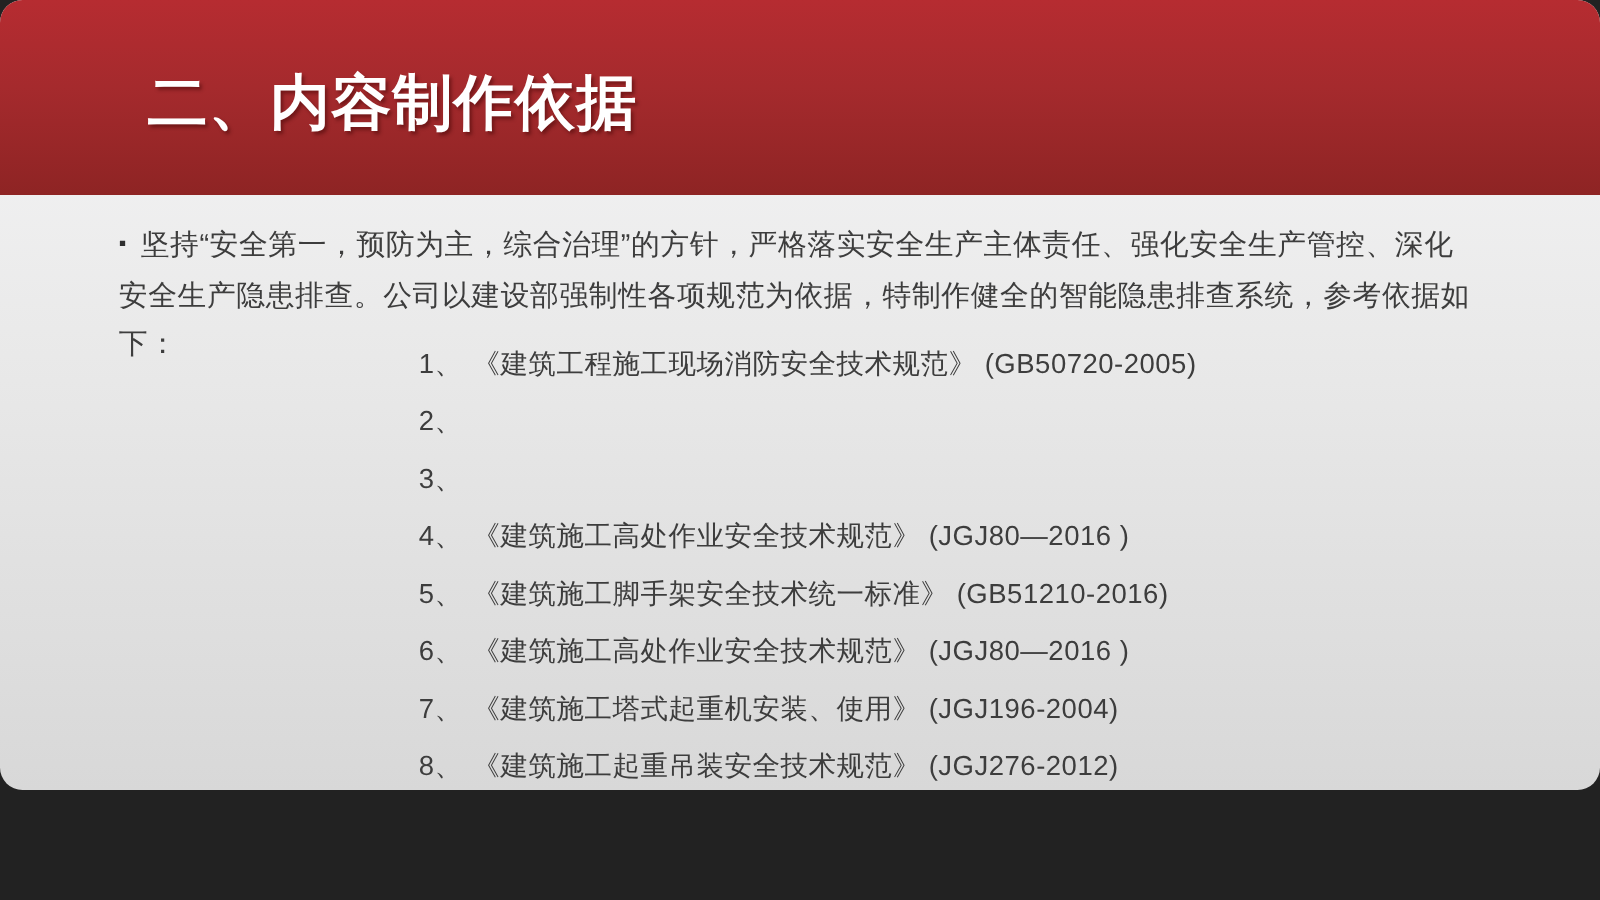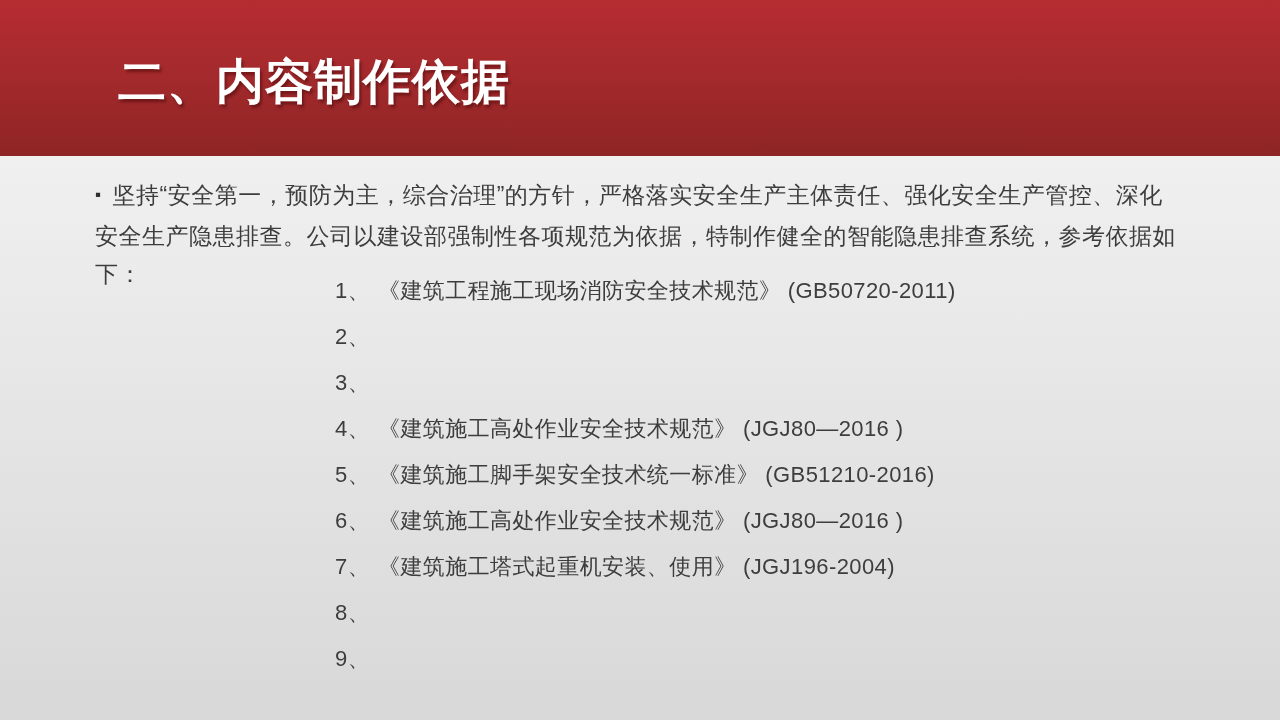--- a/index.html
+++ b/index.html
@@ -7,24 +7,25 @@
     --banner-bottom:#8e2424;
     --body-top:#f6f6f7;
     --body-bottom:#d8d8d8;
     --title-color:#ffffff;
     --text-color:#3d3d3d;
   }
   *{margin:0;padding:0;box-sizing:border-box;}
   html,body{background:#222;}
   .slide{
     position:relative;
-    width:1280px;height:720px;
+    width:1280px;height:632px;
     overflow:hidden;
     font-family:"Liberation Sans","DejaVu Sans",sans-serif;
     background:linear-gradient(180deg,var(--body-top) 0%,#e9e9e9 45%,var(--body-bottom) 100%);
+    border-radius:18px;
   }
   .banner{
     position:absolute;top:0;left:0;width:1280px;height:156px;
     background:linear-gradient(180deg,var(--banner-top) 0%,#a52a2d 45%,var(--banner-bottom) 100%);
   }
   .slide-title{
     position:absolute;left:118px;top:50px;
     font-size:48px;font-weight:900;
     color:var(--title-color);
     letter-spacing:1px;
@@ -71,21 +72,21 @@
 
   <div class="body-area">
 
     <div class="intro">
       <span class="bullet">▪</span><span>坚持“安全第一，预防为主，综合治理”的方针，严格落实安全生产主体责任、强化安全生产管控、深化安全生产隐患排查。公司以建设部强制性各项规范为依据，特制作健全的智能隐患排查系统，参考依据如下：</span>
     </div>
 
     <ul class="ref-list">
       <li class="ref-item">
         <span class="ref-num">1、</span>
-        <span class="ref-text">《建筑工程施工现场消防安全技术规范》 (GB50720-2011)</span>
+        <span class="ref-text">《建筑工程施工现场消防安全技术规范》 (GB50720-2005)</span>
       </li>
       <li class="ref-item">
         <span class="ref-num">2、</span>
       </li>
       <li class="ref-item">
         <span class="ref-num">3、</span>
       </li>
       <li class="ref-item">
         <span class="ref-num">4、</span>
         <span class="ref-text">《建筑施工高处作业安全技术规范》 (JGJ80—2016 )</span>
@@ -97,20 +98,21 @@
       <li class="ref-item">
         <span class="ref-num">6、</span>
         <span class="ref-text">《建筑施工高处作业安全技术规范》 (JGJ80—2016 )</span>
       </li>
       <li class="ref-item">
         <span class="ref-num">7、</span>
         <span class="ref-text">《建筑施工塔式起重机安装、使用》 (JGJ196-2004)</span>
       </li>
       <li class="ref-item">
         <span class="ref-num">8、</span>
+        <span class="ref-text">《建筑施工起重吊装安全技术规范》 (JGJ276-2012)</span>
       </li>
       <li class="ref-item">
         <span class="ref-num">9、</span>
       </li>
     </ul>
 
   </div>
 </div>
 
 </body></html>

